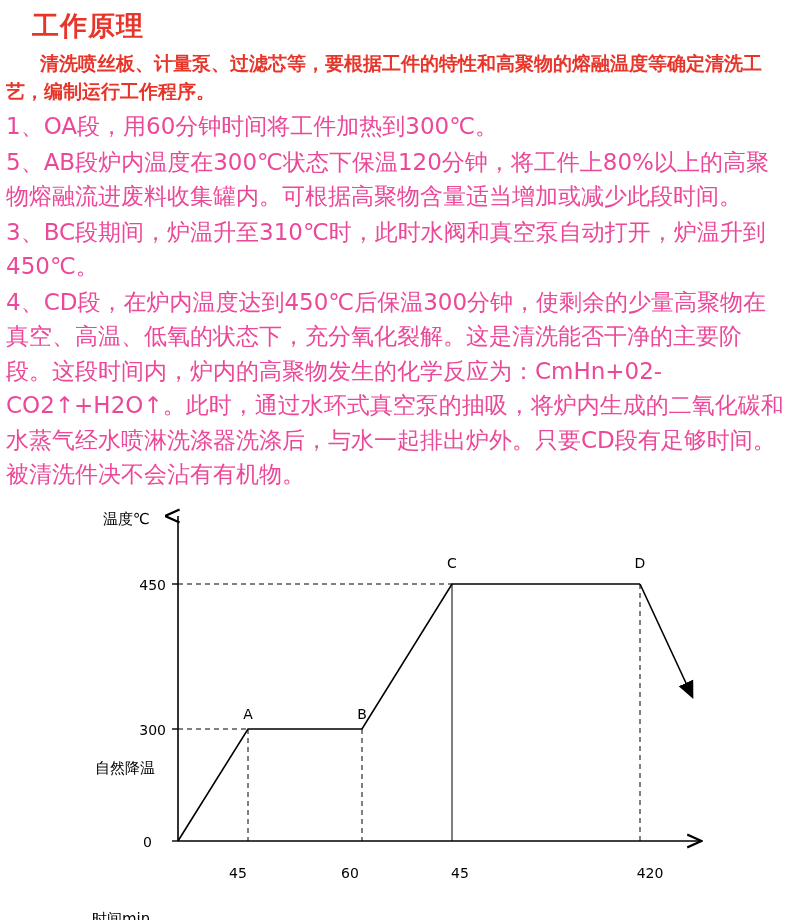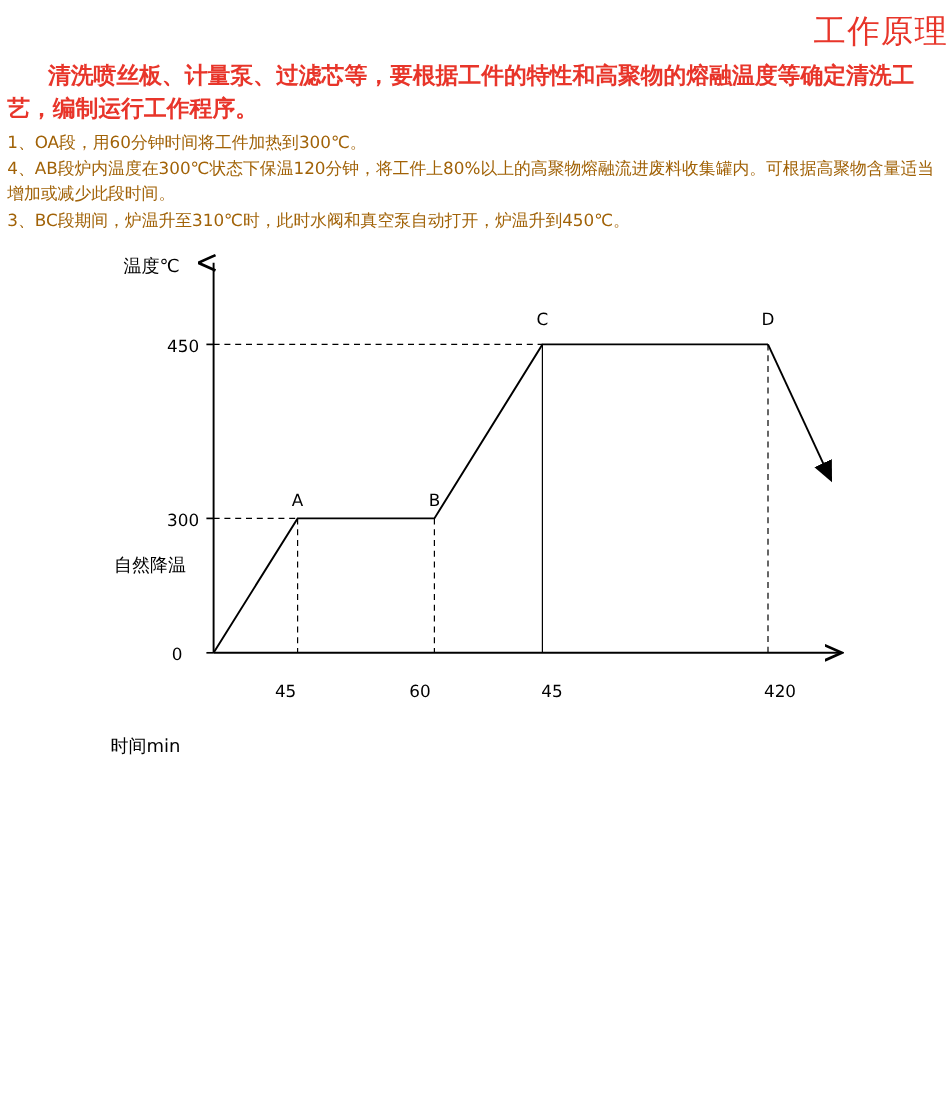--- a/index.html
+++ b/index.html
@@ -13,38 +13,39 @@
     font-family: "DejaVu Sans", "Liberation Sans", sans-serif;
     color: #e8352a;
     overflow: hidden;
   }
   .page {
     position: relative;
     width: 790px;
     height: 920px;
   }
   .title {
-    text-align: right;
+    text-align: left;
     font-size: 27px;
-    font-weight: normal;
+    font-weight: bold;
     color: #e8352a;
     margin: 8px 0 6px 0;
     letter-spacing: 1px;
+    padding-left: 32px;
   }
   .lead {
     font-size: 19px;
     font-weight: bold;
     color: #e8352a;
     line-height: 1.45;
     margin: 0 6px 4px 6px;
     text-indent: 34px;
   }
   .para {
-    font-size: 14px;
-    color: #a16207;
+    font-size: 23px;
+    color: #ec4899;
     line-height: 1.5;
     margin: 0 6px 1px 6px;
   }
   .chart-wrap {
     position: relative;
     margin-top: 14px;
     width: 676px;
     height: 430px;
   }
   svg {
@@ -74,22 +75,23 @@
 </head>
 <body>
 
 <div class="page">
 
   <h1 class="title">工作原理</h1>
 
   <p class="lead">清洗喷丝板、计量泵、过滤芯等，要根据工件的特性和高聚物的熔融温度等确定清洗工艺，编制运行工作程序。</p>
 
   <p class="para">1、OA段，用60分钟时间将工件加热到300℃。</p>
-  <p class="para">4、AB段炉内温度在300℃状态下保温120分钟，将工件上80%以上的高聚物熔融流进废料收集罐内。可根据高聚物含量适当增加或减少此段时间。</p>
+  <p class="para">5、AB段炉内温度在300℃状态下保温120分钟，将工件上80%以上的高聚物熔融流进废料收集罐内。可根据高聚物含量适当增加或减少此段时间。</p>
   <p class="para">3、BC段期间，炉温升至310℃时，此时水阀和真空泵自动打开，炉温升到450℃。</p>
+  <p class="para">4、CD段，在炉内温度达到450℃后保温300分钟，使剩余的少量高聚物在真空、高温、低氧的状态下，充分氧化裂解。这是清洗能否干净的主要阶段。这段时间内，炉内的高聚物发生的化学反应为：CmHn+02-CO2↑+H2O↑。此时，通过水环式真空泵的抽吸，将炉内生成的二氧化碳和水蒸气经水喷淋洗涤器洗涤后，与水一起排出炉外。只要CD段有足够时间。被清洗件决不会沾有有机物。</p>
 
   <div class="chart-wrap">
     <svg width="790" height="430" viewBox="0 0 790 430">
       <defs>
         <marker id="arrowUp" markerWidth="10" markerHeight="10" refX="5" refY="8" orient="auto">
           <path d="M1,9 L5,0 L9,9" fill="none" stroke="#000" stroke-width="1.4"></path>
         </marker>
         <marker id="arrowRight" markerWidth="10" markerHeight="10" refX="8" refY="5" orient="auto">
           <path d="M0,1 L9,5 L0,9" fill="none" stroke="#000" stroke-width="1.4"></path>
         </marker>

